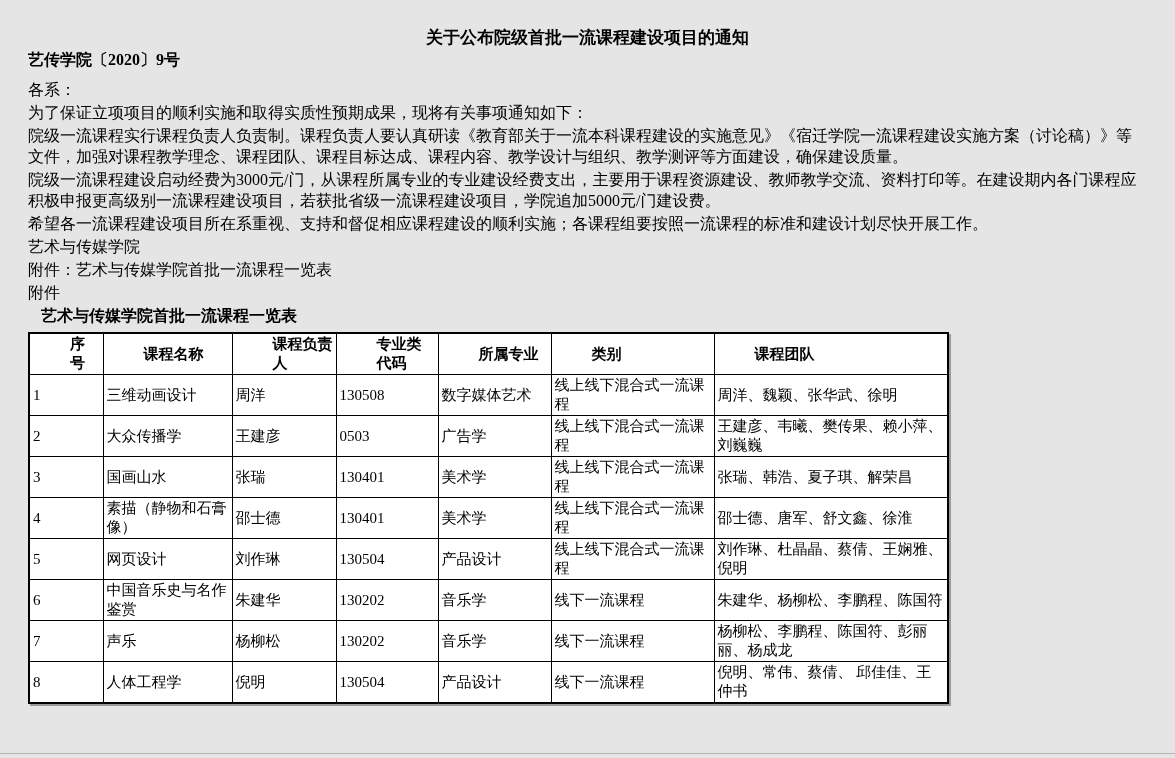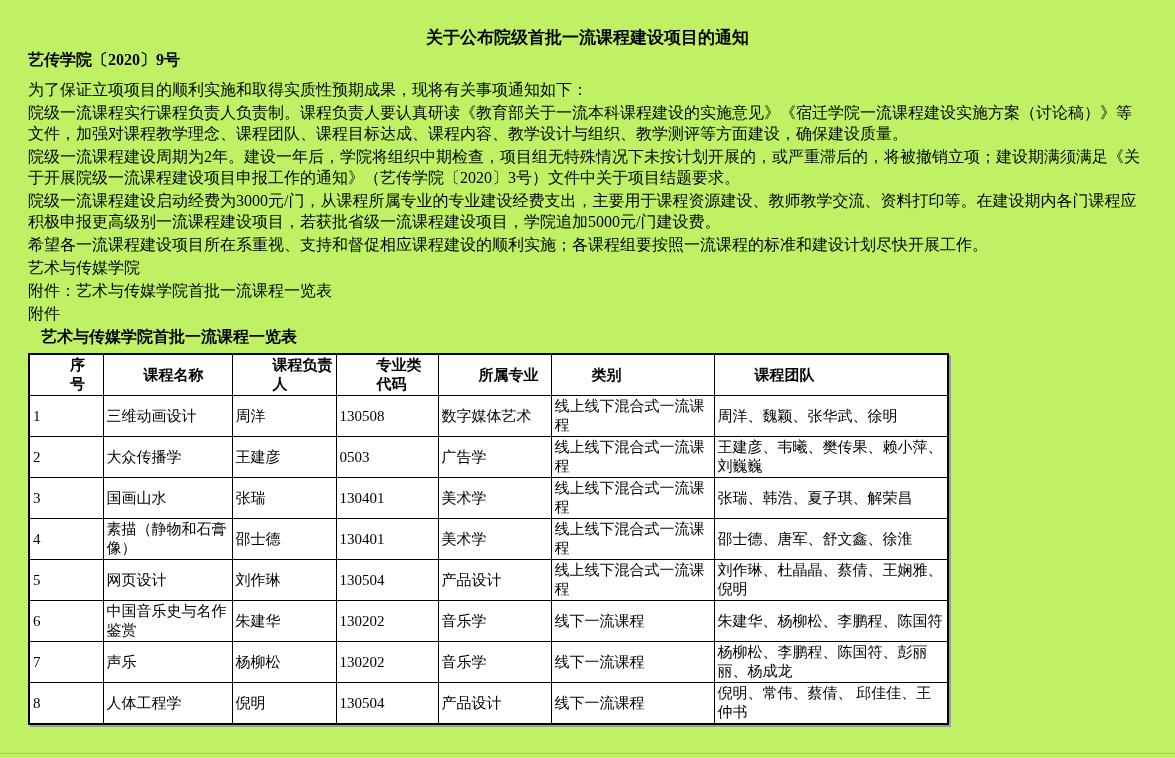--- a/index.html
+++ b/index.html
@@ -6,21 +6,21 @@
   body {
     width: 1175px; height: 758px;
     background: #ffffff;
     color: #000000;
     font-family: "Liberation Serif", "DejaVu Serif", serif;
   }
   .page {
     position: relative;
     width: 1175px; height: 758px;
     overflow: hidden;
-    background: #bef264;
+    background: #e5e5e5;
   }
   .content {
     padding: 27px 28px 0 28px;
   }
   .doc-title {
     margin: 0;
     text-align: center;
     font-size: 17px;
     font-weight: bold;
     line-height: 22px;
@@ -75,25 +75,25 @@
 </style>
 </head>
 <body>
 
 <div class="page">
   <div class="content">
 
     <p class="doc-title">关于公布院级首批一流课程建设项目的通知</p>
     <p class="doc-number">艺传学院〔2020〕9号</p>
 
+    <p class="body-line">各系：</p>
 
     <div>
         <p class="body-line">为了保证立项项目的顺利实施和取得实质性预期成果，现将有关事项通知如下：</p>
         <p class="body-line">院级一流课程实行课程负责人负责制。课程负责人要认真研读《教育部关于一流本科课程建设的实施意见》《宿迁学院一流课程建设实施方案（讨论稿）》等文件，加强对课程教学理念、课程团队、课程目标达成、课程内容、教学设计与组织、教学测评等方面建设，确保建设质量。</p>
-        <p class="body-line">院级一流课程建设周期为2年。建设一年后，学院将组织中期检查，项目组无特殊情况下未按计划开展的，或严重滞后的，将被撤销立项；建设期满须满足《关于开展院级一流课程建设项目申报工作的通知》（艺传学院〔2020〕3号）文件中关于项目结题要求。</p>
         <p class="body-line">院级一流课程建设启动经费为3000元/门，从课程所属专业的专业建设经费支出，主要用于课程资源建设、教师教学交流、资料打印等。在建设期内各门课程应积极申报更高级别一流课程建设项目，若获批省级一流课程建设项目，学院追加5000元/门建设费。</p>
         <p class="body-line">希望各一流课程建设项目所在系重视、支持和督促相应课程建设的顺利实施；各课程组要按照一流课程的标准和建设计划尽快开展工作。</p>
       </div>
 
     <p class="body-line">艺术与传媒学院</p>
     <p class="body-line">附件：艺术与传媒学院首批一流课程一览表</p>
     <p class="body-line">附件</p>
     <p class="body-line appendix-title">艺术与传媒学院首批一流课程一览表</p>
 
     <table class="course-table">

